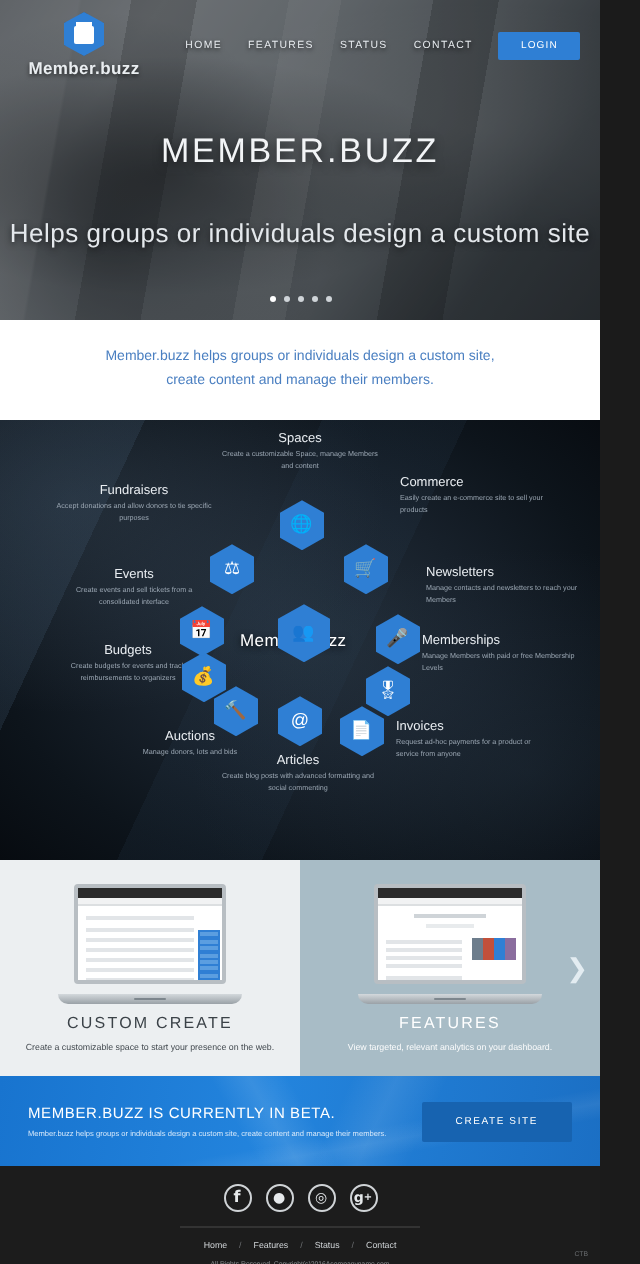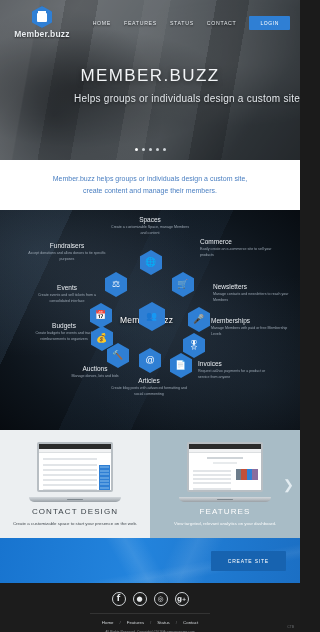--- a/index.html
+++ b/index.html
@@ -45,21 +45,21 @@
   .nav{ margin-left:auto; display:flex; align-items:center; gap:13px; padding-right:2px; }
   .nav a{ color:#e6eaee; font-size:5.2px; letter-spacing:.7px; text-decoration:none;
     text-shadow:0 1px 2px rgba(0,0,0,.7); }
   .login-btn{
     background:#2f7fd4; color:#fff; font-size:5px; letter-spacing:.6px;
     padding:4px 11px; border:none; border-radius:1px; cursor:pointer;
   }
 
   .hero-title{ text-align:center; margin-top:27px; font-size:17px; letter-spacing:1.4px;
     color:#f2f4f6; font-weight:400; text-shadow:0 2px 5px rgba(0,0,0,.55); }
-  .hero-sub{ text-align:right; margin-top:7px; font-size:10px; color:#e4e8ec;
+  .hero-sub{ text-align:center; margin-top:23px; font-size:13px; color:#e4e8ec;
     letter-spacing:.25px; text-shadow:0 1px 3px rgba(0,0,0,.6); }
 
   .dots{ position:absolute; bottom:9px; left:0; right:0; display:flex; justify-content:center; gap:4px; z-index:4; }
   .dots span{ width:3px; height:3px; border-radius:50%; background:#cfd4d8; display:block; }
   .dots span.on{ background:#fff; }
 
   
   .intro{ background:#fff; padding:13px 18px 14px; text-align:center; }
   .intro p{ color:#4a7fc1; font-size:7px; line-height:1.65; }
 
@@ -334,21 +334,21 @@
                 <i></i>
                 <i></i>
                 <i></i>
                 <i></i>
                 <i></i>
               </div>
           </div>
         </div>
         <div class="base"></div>
       </div>
-      <h3>CONTACT DESIGN</h3>
+      <h3>CUSTOM CREATE</h3>
       <p>Create a customizable space to start your presence on the web.</p>
     </div>
 
     <div class="card right">
       <div class="laptop">
         <div class="screen">
           <div class="bar"></div>
           <div class="bar2"></div>
           <div class="body">
             <div class="rowl" style="top:4px; left:18px; right:18px; height:2px; background:#cfd4d8;"></div>
@@ -363,20 +363,24 @@
         </div>
         <div class="base"></div>
       </div>
       <h3>FEATURES</h3>
       <p>View targeted, relevant analytics on your dashboard.</p>
       <div class="arrow next">❯</div>
     </div>
   </div>
 
   <div class="beta">
+    <div class="beta-txt">
+      <h4>MEMBER.BUZZ IS CURRENTLY IN BETA.</h4>
+      <p>Member.buzz helps groups or individuals design a custom site, create content and manage their members.</p>
+    </div>
     <button class="create-btn">CREATE SITE</button>
   </div>
 
   <div class="footer">
     <div class="socials">
       <div class="soc">f</div>
       <div class="soc" style="font-size:7px;">●</div>
       <div class="soc" style="font-size:7px;">◎</div>
       <div class="soc" style="font-size:7px;">g<sup style="font-size:5px;">+</sup></div>
     </div>

